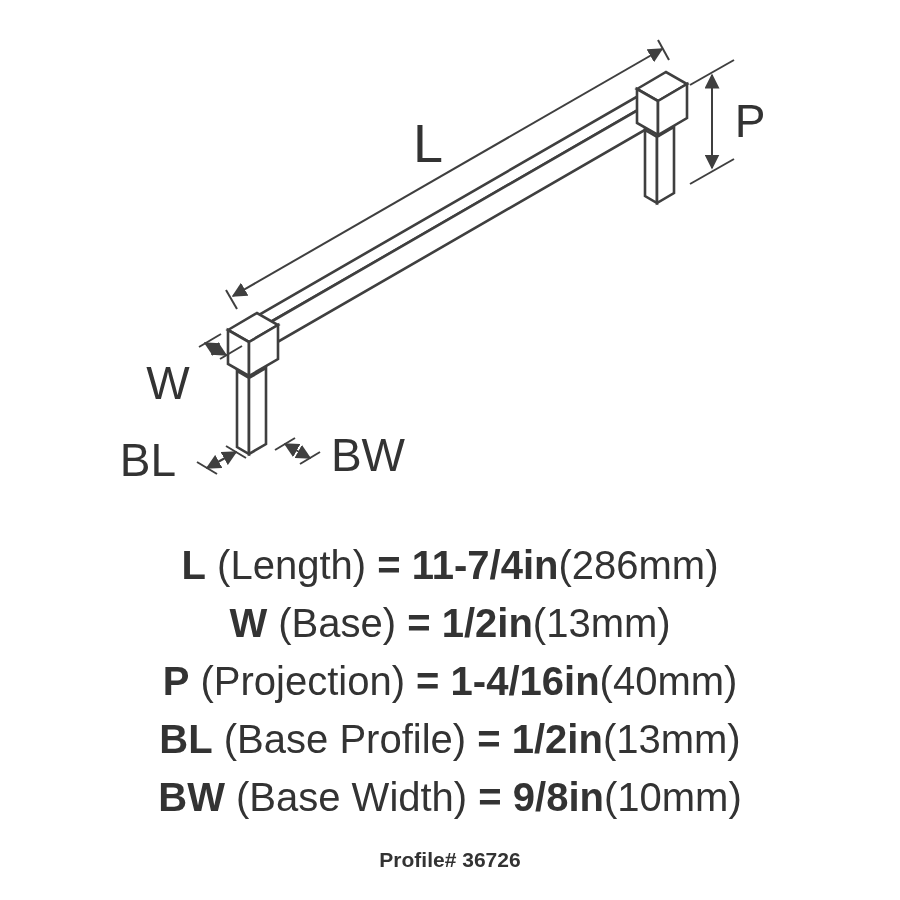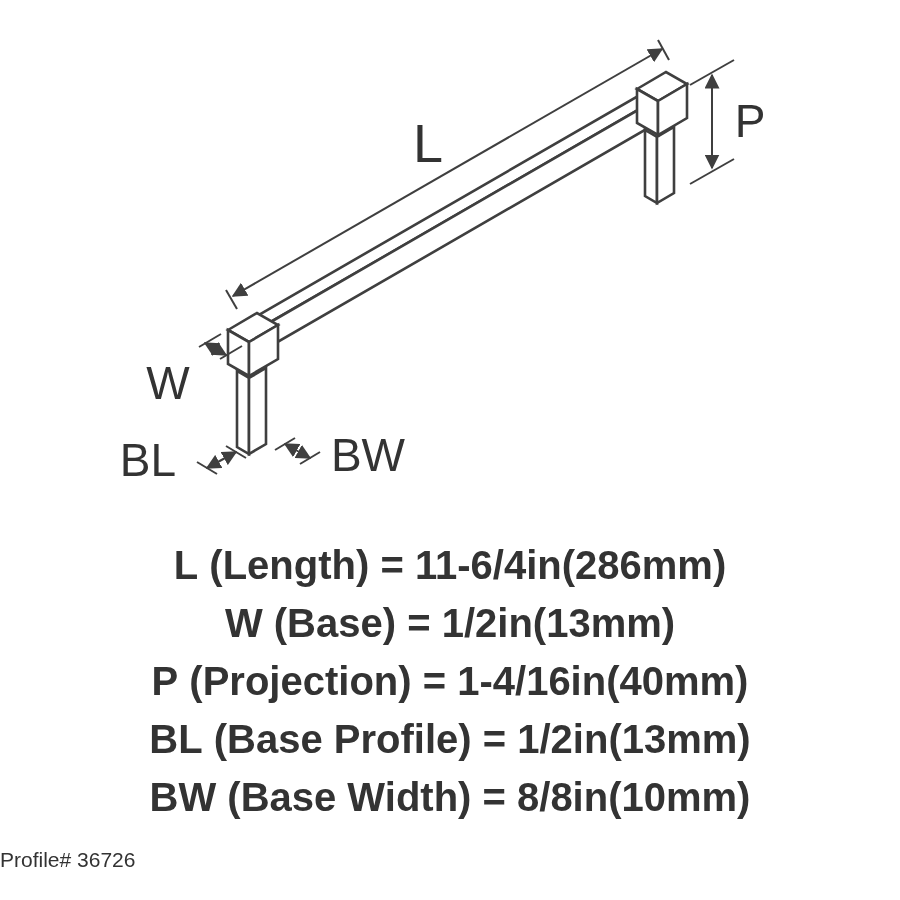--- a/index.html
+++ b/index.html
@@ -15,24 +15,24 @@
   text.dimlab {
     fill:var(--ink,#333); font-family:"Liberation Sans", sans-serif;
     font-weight:400;
   }
   .specs {
     position:absolute; top:536px; left:0; right:0;
     text-align:center; font-size:40px; color:var(--ink,#333);
   }
   .spec-row { line-height:58px; white-space:nowrap; }
   .spec-row .abbr, .spec-row .eq, .spec-row .value { font-weight:700; }
-  .spec-row .name, .spec-row .metric { font-weight:700; }
+  .spec-row .name, .spec-row .metric { font-weight:400; }
   .footer {
     position:absolute; top:848px; left:0; right:0;
-    text-align:left; font-size:21px; color:var(--ink,#333); font-weight:400;
+    text-align:center; font-size:21px; color:var(--ink,#333); font-weight:700;
   }
 </style>
 </head>
 <body>
 
 <div class="page">
 
   <svg class="diagram" width="900" height="530" viewBox="0 0 900 530">
     <defs>
       <marker id="arrow" viewBox="0 0 10 10" refX="9" refY="5" markerWidth="7.5" markerHeight="7.5" orient="auto-start-reverse">
@@ -101,21 +101,21 @@
       <line class="dim" x1="285" y1="444" x2="310" y2="458" marker-start="url(#arrow)" marker-end="url(#arrow)"></line>
       <text class="dimlab" x="368" y="471" font-size="46" text-anchor="middle">BW</text>
     </g>
   </svg>
 
   <div class="specs">
     <div class="spec-row">
       <span class="abbr">L</span>
       <span class="name">(Length)</span>
       <span class="eq">=</span>
-      <span class="value">11-6/4in</span><span class="metric">(286mm)</span>
+      <span class="value">11-7/4in</span><span class="metric">(286mm)</span>
     </div>
     <div class="spec-row">
       <span class="abbr">W</span>
       <span class="name">(Base)</span>
       <span class="eq">=</span>
       <span class="value">1/2in</span><span class="metric">(13mm)</span>
     </div>
     <div class="spec-row">
       <span class="abbr">P</span>
       <span class="name">(Projection)</span>
@@ -125,19 +125,19 @@
     <div class="spec-row">
       <span class="abbr">BL</span>
       <span class="name">(Base Profile)</span>
       <span class="eq">=</span>
       <span class="value">1/2in</span><span class="metric">(13mm)</span>
     </div>
     <div class="spec-row">
       <span class="abbr">BW</span>
       <span class="name">(Base Width)</span>
       <span class="eq">=</span>
-      <span class="value">8/8in</span><span class="metric">(10mm)</span>
+      <span class="value">9/8in</span><span class="metric">(10mm)</span>
     </div>
   </div>
 
   <div class="footer">Profile# 36726</div>
 
 </div>
 
 </body></html>

